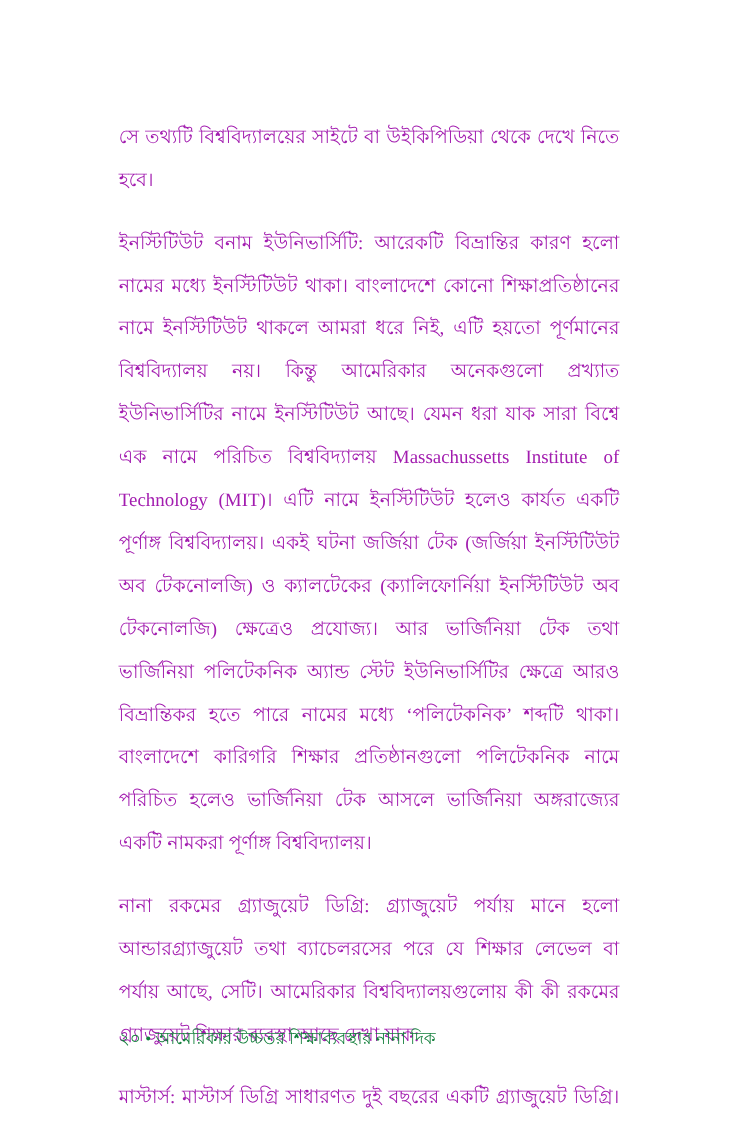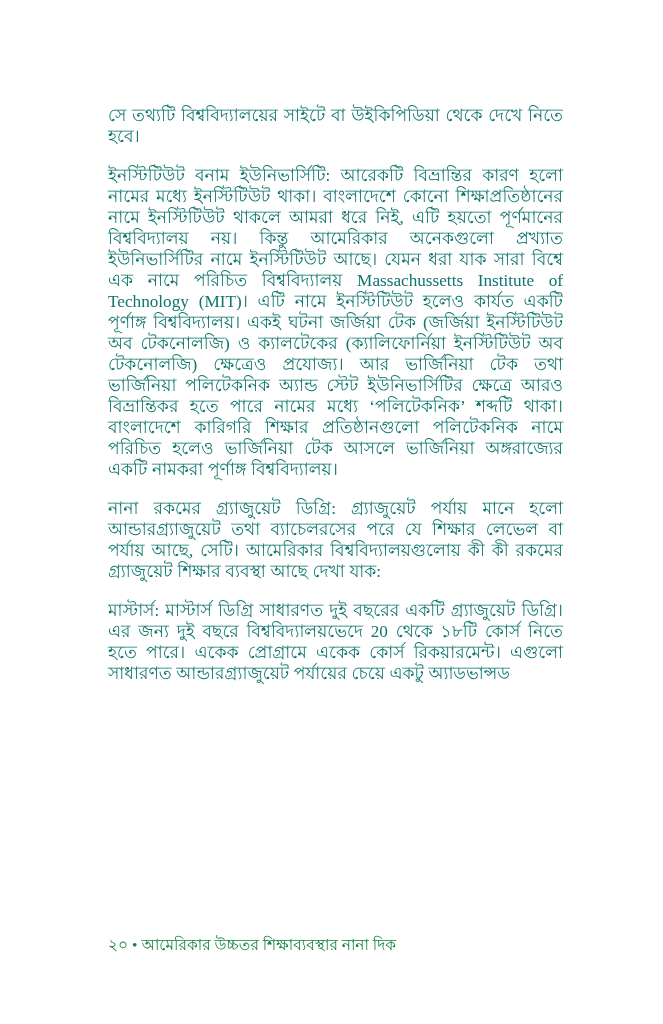--- a/index.html
+++ b/index.html
@@ -22,22 +22,22 @@
   .text-column {
     position: absolute;
     left: 108px;
     top: 105px;
     width: 455px;
   }
 
   .para {
     font-family: "Liberation Serif", "DejaVu Serif", serif;
     font-size: 17.2px;
-    line-height: 21px;
-    color: #0f766e;
+    line-height: 39px;
+    color: #a21caf;
     text-align: justify;
     text-justify: inter-word;
     margin: 0 0 18px 0;
     word-spacing: 0.02em;
     -webkit-font-smoothing: antialiased;
   }
 
   .para:last-of-type {
     margin-bottom: 0;
   }

